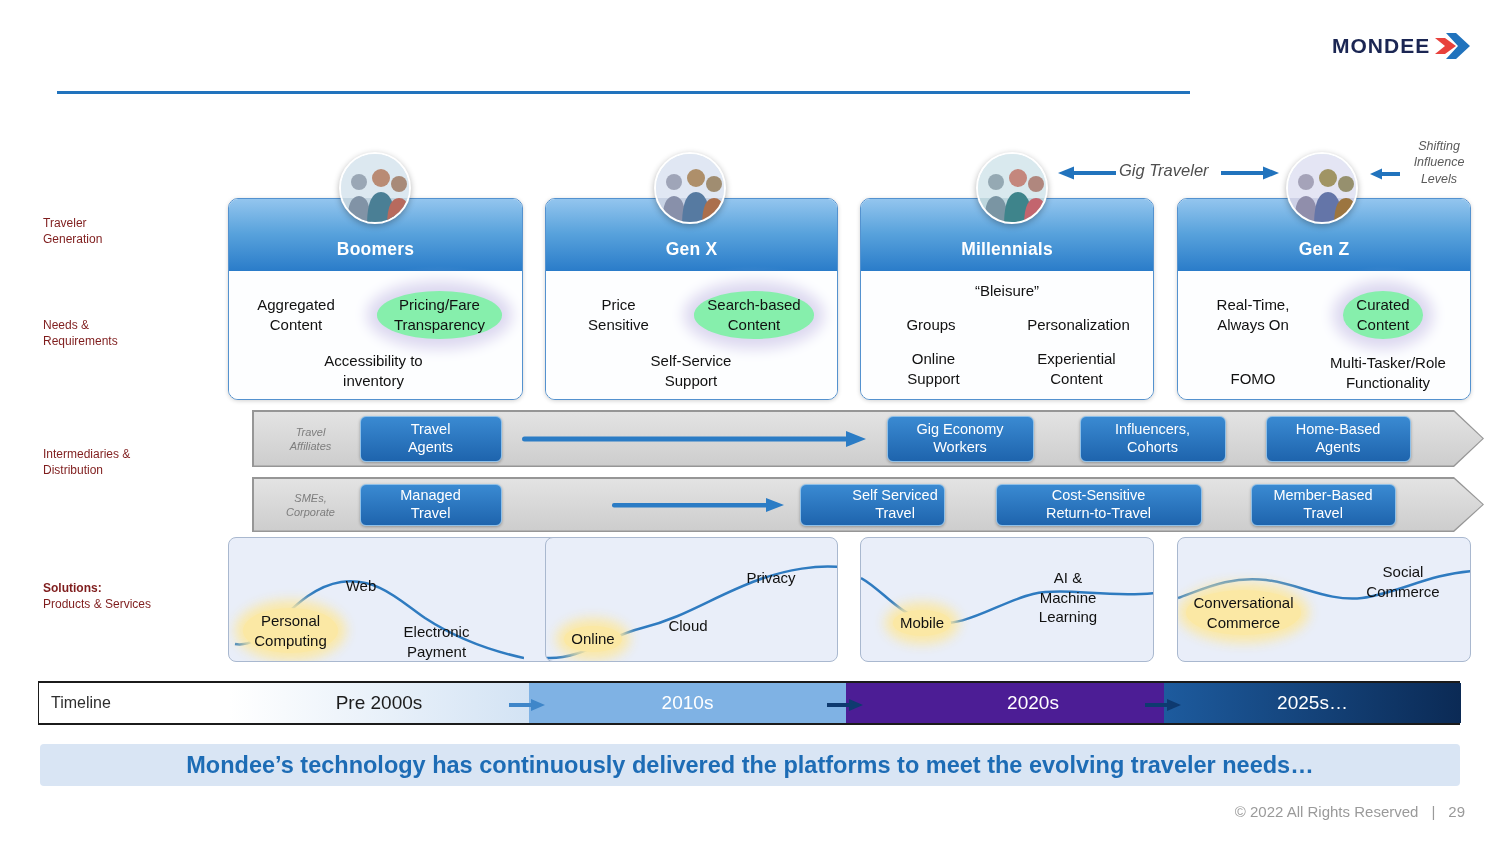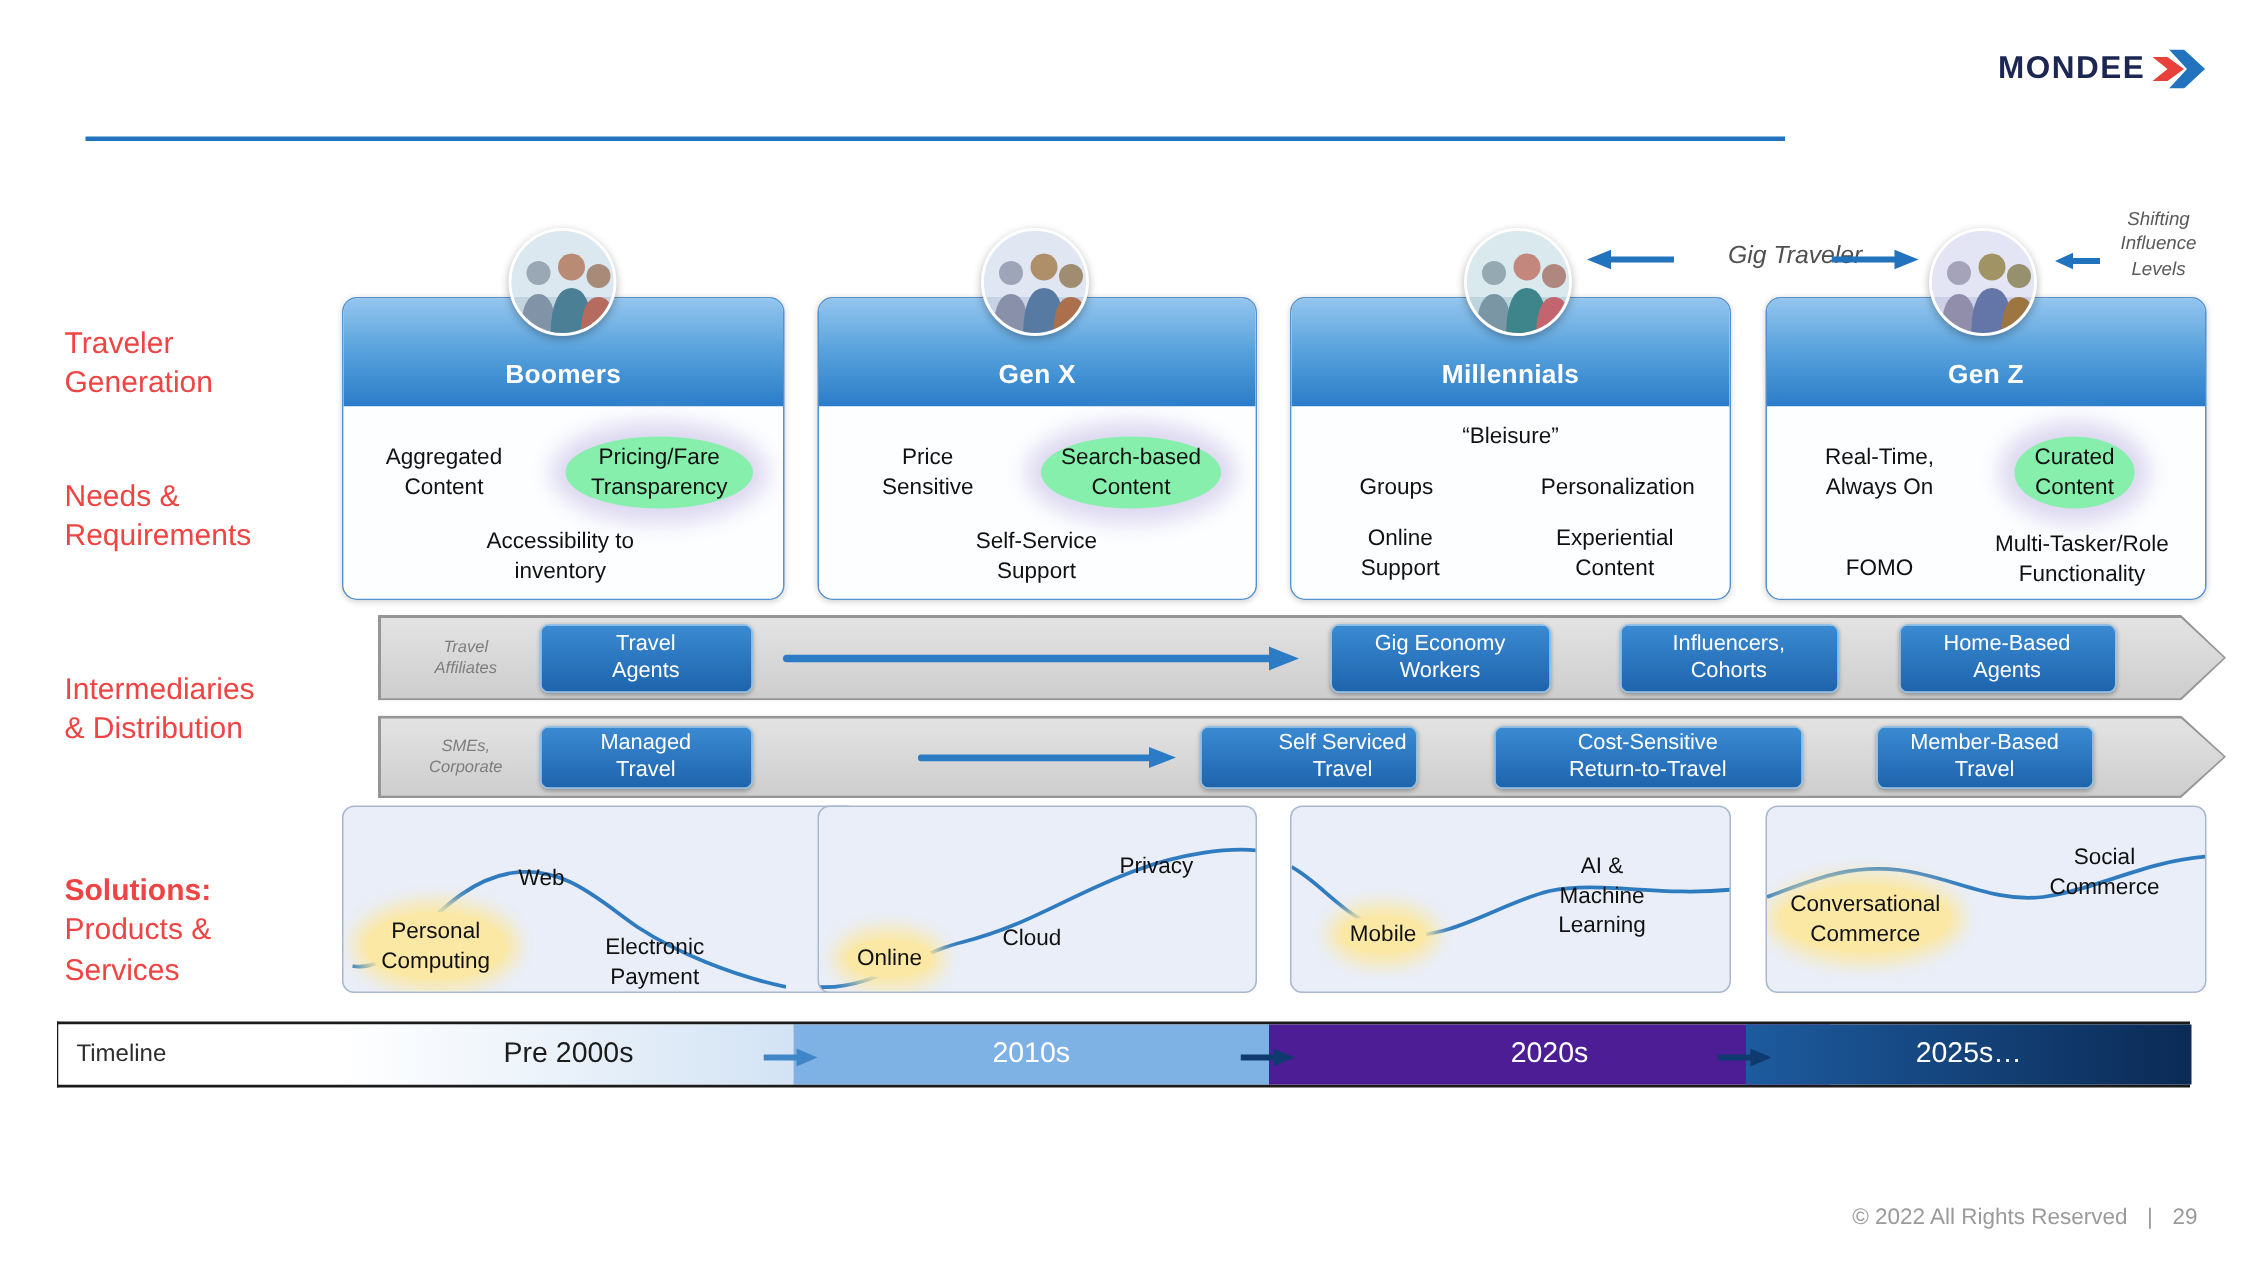--- a/index.html
+++ b/index.html
@@ -7,29 +7,29 @@
   body { font-family:"Liberation Sans", sans-serif; }
   .slide { position:relative; width:1500px; height:844px; background:#ffffff; overflow:hidden; }
 
   
   .page-title { position:absolute; left:57px; top:40px; width:1150px; font-size:30px; font-weight:700; color:#10152a; letter-spacing:-0.2px; }
   .title-rule { position:absolute; left:57px; top:91px; width:1133px; height:3px; background:#2173bd; }
   .logo { position:absolute; left:1332px; top:33px; display:flex; align-items:center; gap:5px; }
   .logo-text { font-size:21px; font-weight:800; color:#1b2653; letter-spacing:1px; }
 
   
-  .row-label { position:absolute; font-size:20px; color:#ef4444; line-height:1.32; }
+  .row-label { position:absolute; font-size:12px; color:#7f1d1d; line-height:1.32; }
   .lbl-gen   { left:43px; top:216px; width:95px; }
   .lbl-needs { left:43px; top:318px; width:118px; }
   .lbl-int   { left:43px; top:447px; width:125px; }
   .lbl-sol   { left:43px; top:581px; width:175px; }
   .lbl-sol .b { font-weight:700; display:block; }
 
   
-  .gig-label { position:absolute; left:1152px; top:161px; font-size:16.5px; font-style:italic; color:#4f4f4f; }
+  .gig-label { position:absolute; left:1119px; top:161px; font-size:16.5px; font-style:italic; color:#4f4f4f; }
   .shift-label { position:absolute; left:1402px; top:138px; width:74px; font-size:12.5px; font-style:italic; color:#5a5a5a; text-align:center; line-height:1.3; }
   .ann-arrow { position:absolute; }
 
   
   .col { position:absolute; top:198px; height:202px; border-radius:10px; border:1px solid #5492cf; overflow:hidden; background:#fdfeff; box-shadow:0 1px 4px rgba(0,0,0,0.18); }
   .col0 { left:228px; width:295px; } .col1 { left:545px; width:293px; }
   .col2 { left:860px; width:294px; } .col3 { left:1177px; width:294px; }
   .col-header { height:72px; background:linear-gradient(180deg,#93c5ee 0%,#58a2dc 48%,#2a7cc9 100%); display:flex; align-items:flex-end; justify-content:center; padding-bottom:11px; color:#ffffff; font-weight:700; font-size:17.5px; letter-spacing:0.2px; }
   .col-needs { position:relative; height:129px; background:#fdfeff; }
   .need { position:absolute; font-size:15px; color:#111111; text-align:center; line-height:1.32; }
@@ -285,20 +285,21 @@
     <svg class="tl-arrow" style="left:788px;" width="36" height="12" viewBox="0 0 36 12">
       <rect y="4" width="24" height="4" fill="#0e3a70"></rect>
         <polygon points="22,0 36,6 22,12" fill="#0e3a70"></polygon>
     </svg>
     <svg class="tl-arrow" style="left:1106px;" width="36" height="12" viewBox="0 0 36 12">
       <rect y="4" width="24" height="4" fill="#0e3a70"></rect>
         <polygon points="22,0 36,6 22,12" fill="#0e3a70"></polygon>
     </svg>
   </div>
 
+  <div class="banner">Mondee’s technology has continuously delivered the platforms to meet the evolving traveler needs…</div>
 
   <div class="footer">
     <span>© 2022 All Rights Reserved</span>
     <span>|</span>
     <span>29</span>
   </div>
 
 </div>
 
 </body></html>

